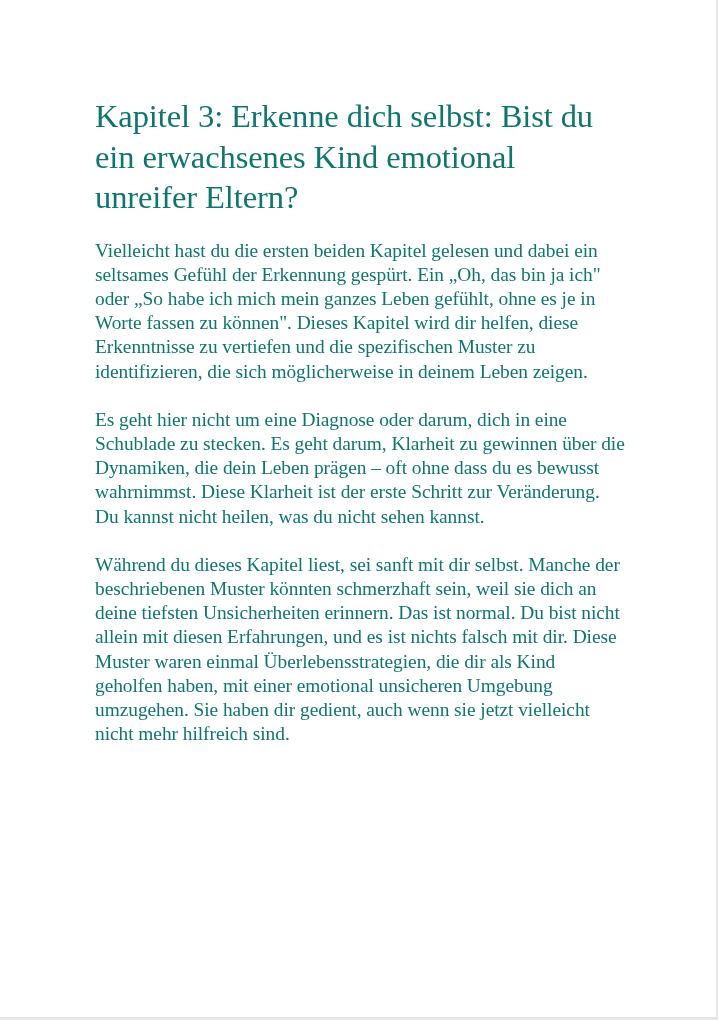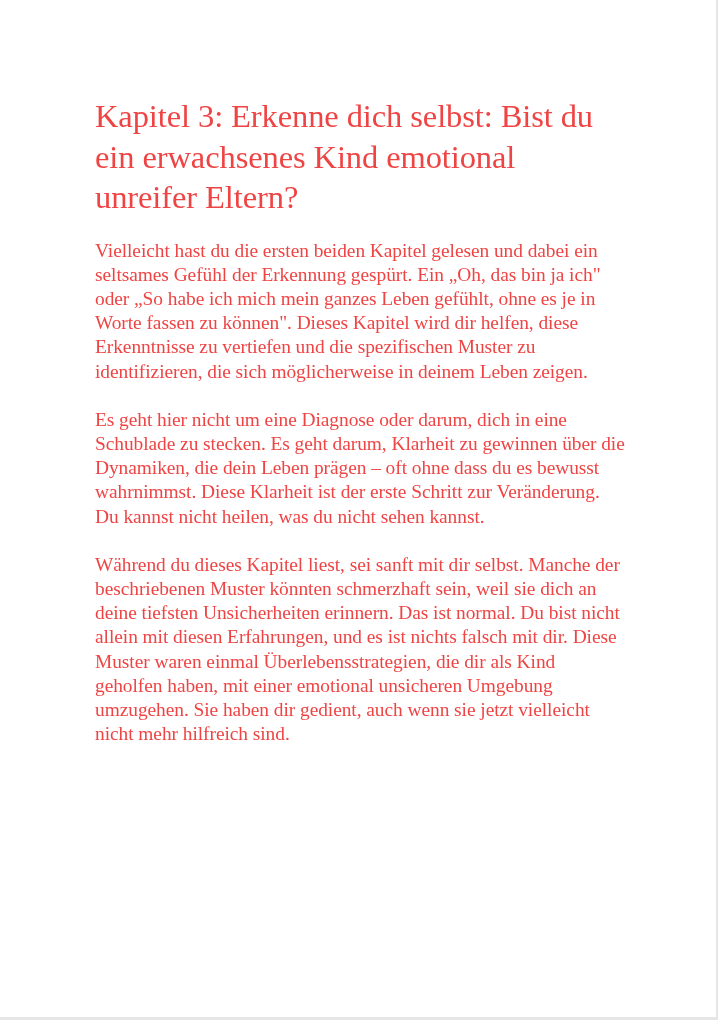--- a/index.html
+++ b/index.html
@@ -23,21 +23,21 @@
       border-right: 2px solid #e6e6e6;
       border-bottom: 3px solid #e6e6e6;
       box-sizing: content-box;
     }
     .content {
       position: absolute;
       left: 95px;
       top: 96px;
       width: 530px;
       font-family: "Liberation Serif", "DejaVu Serif", serif;
-      color: #ef4444;
+      color: #0f766e;
     }
     h1.chapter-title {
       margin: 0 0 21px 0;
       font-weight: normal;
       font-size: 32.5px;
       line-height: 40.5px;
       letter-spacing: -0.1px;
     }
     p.body-paragraph {
       margin: 0 0 24px 0;

